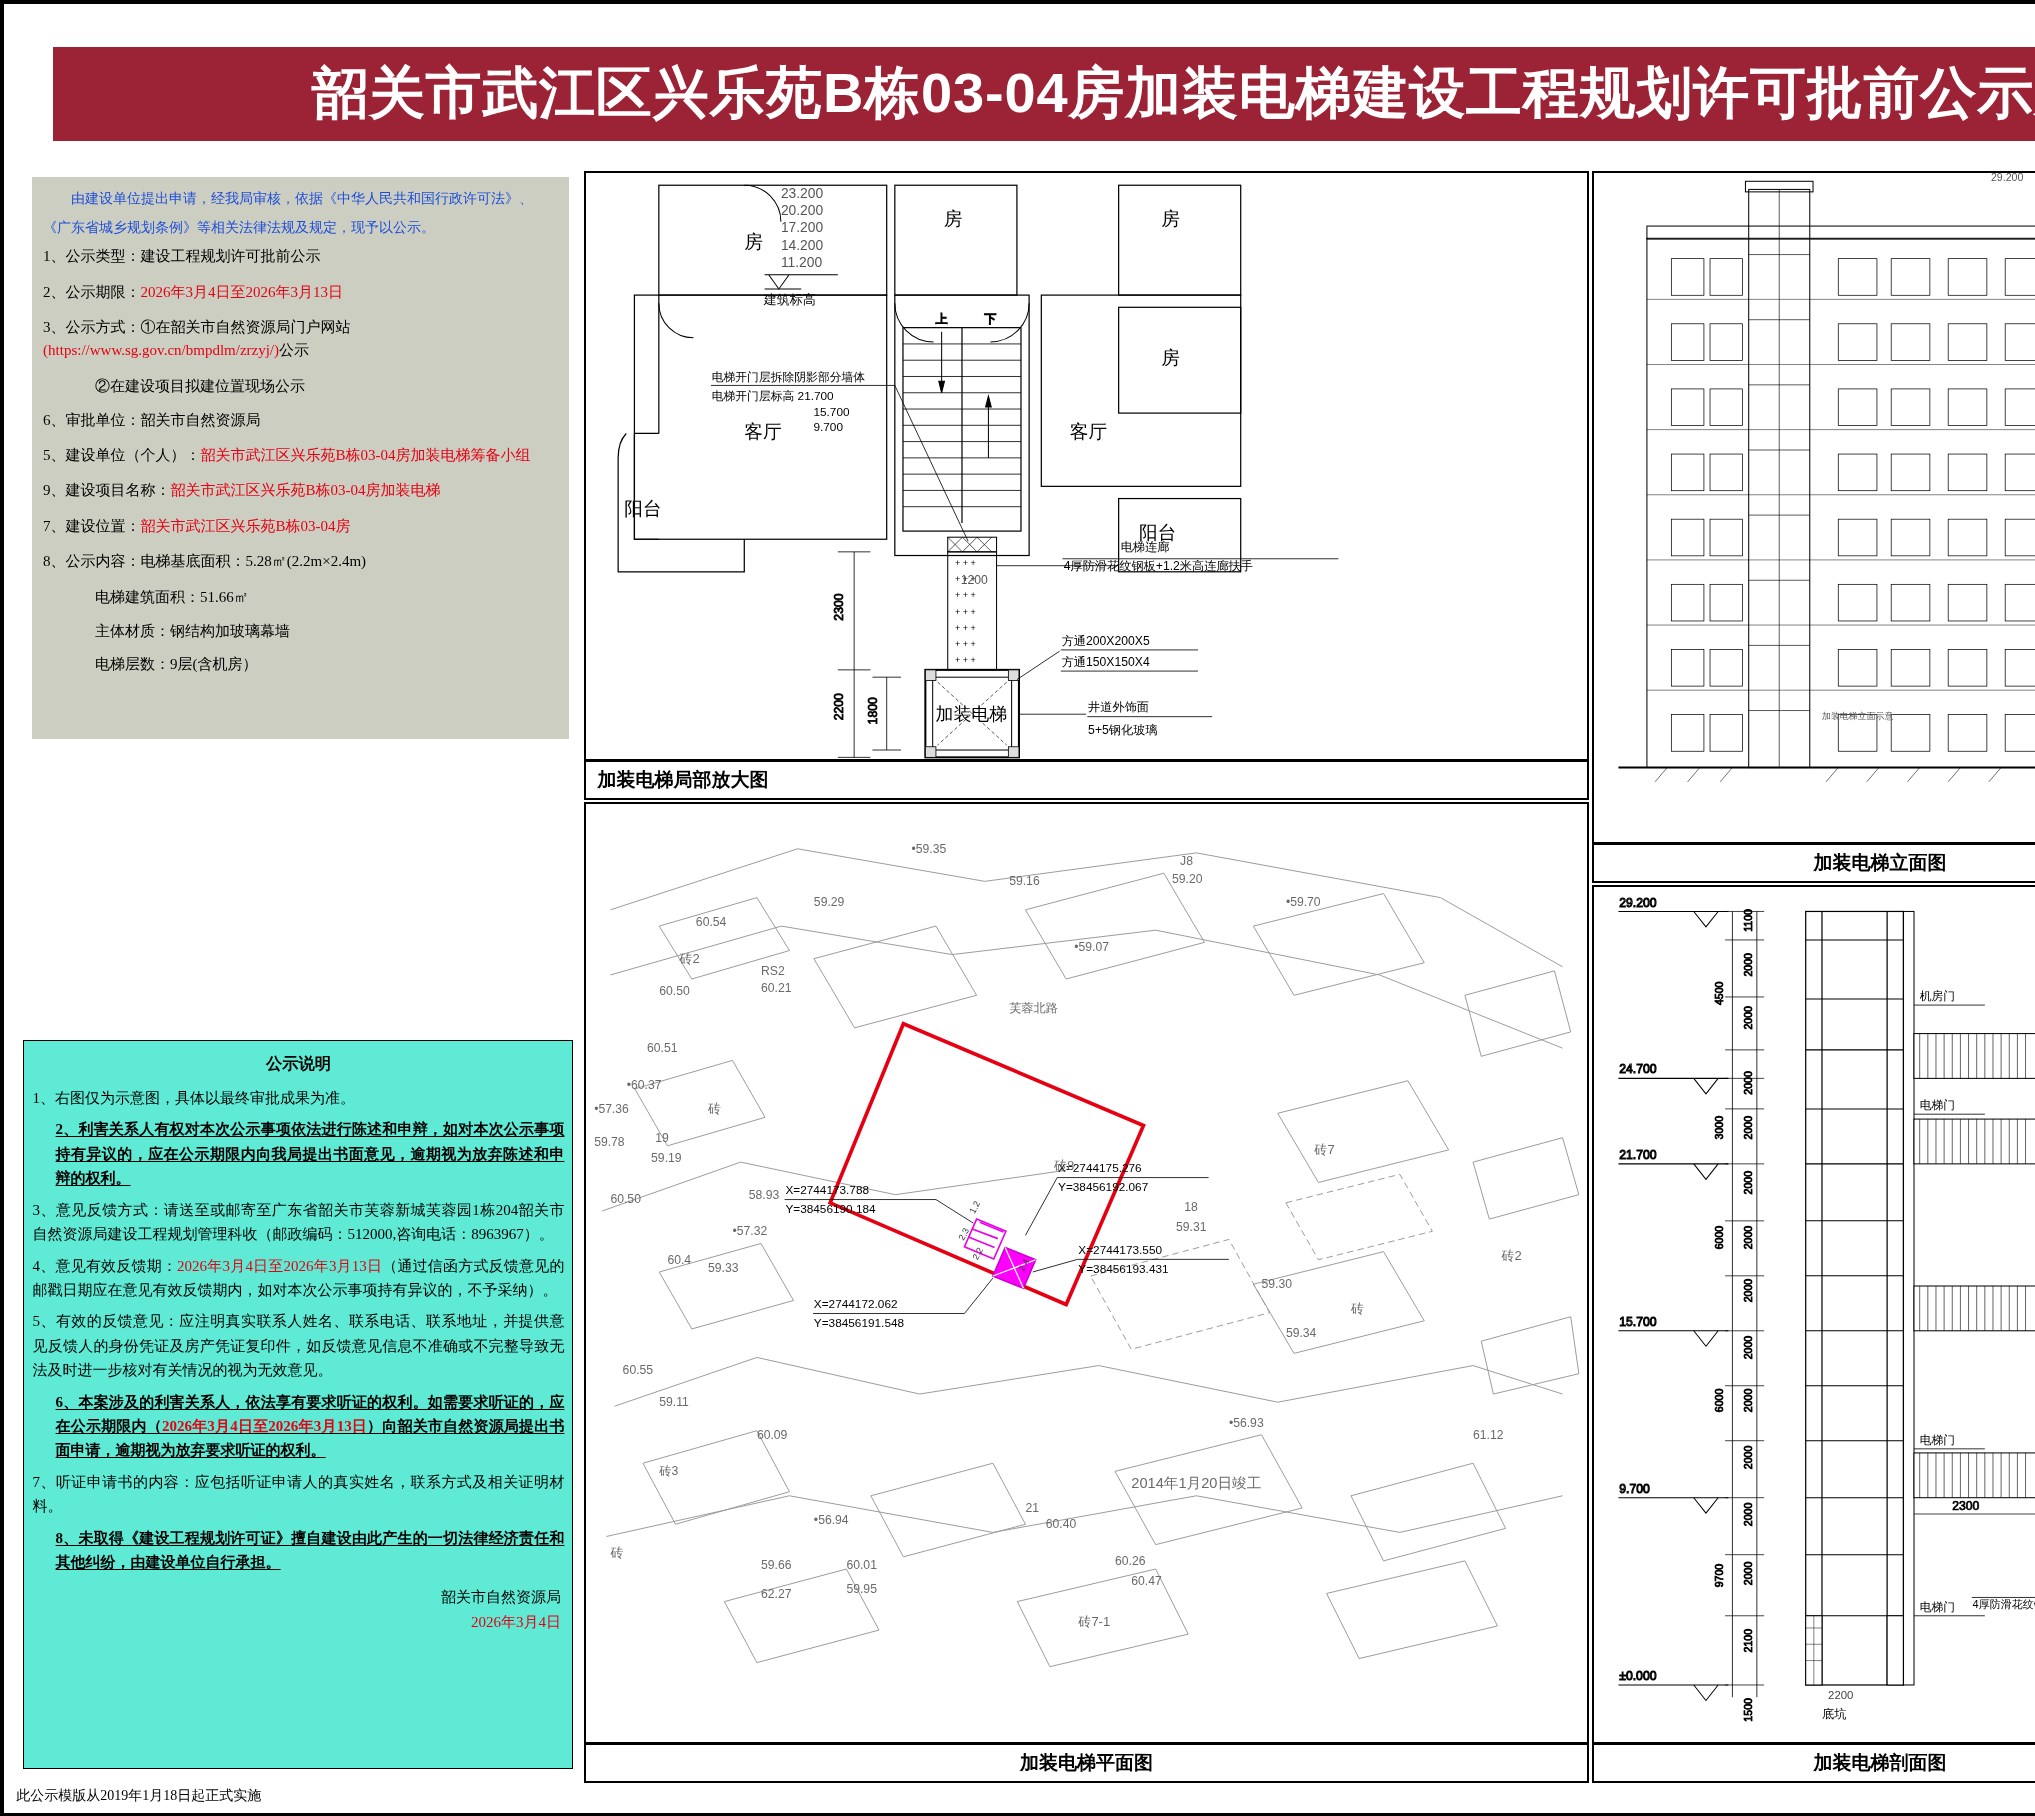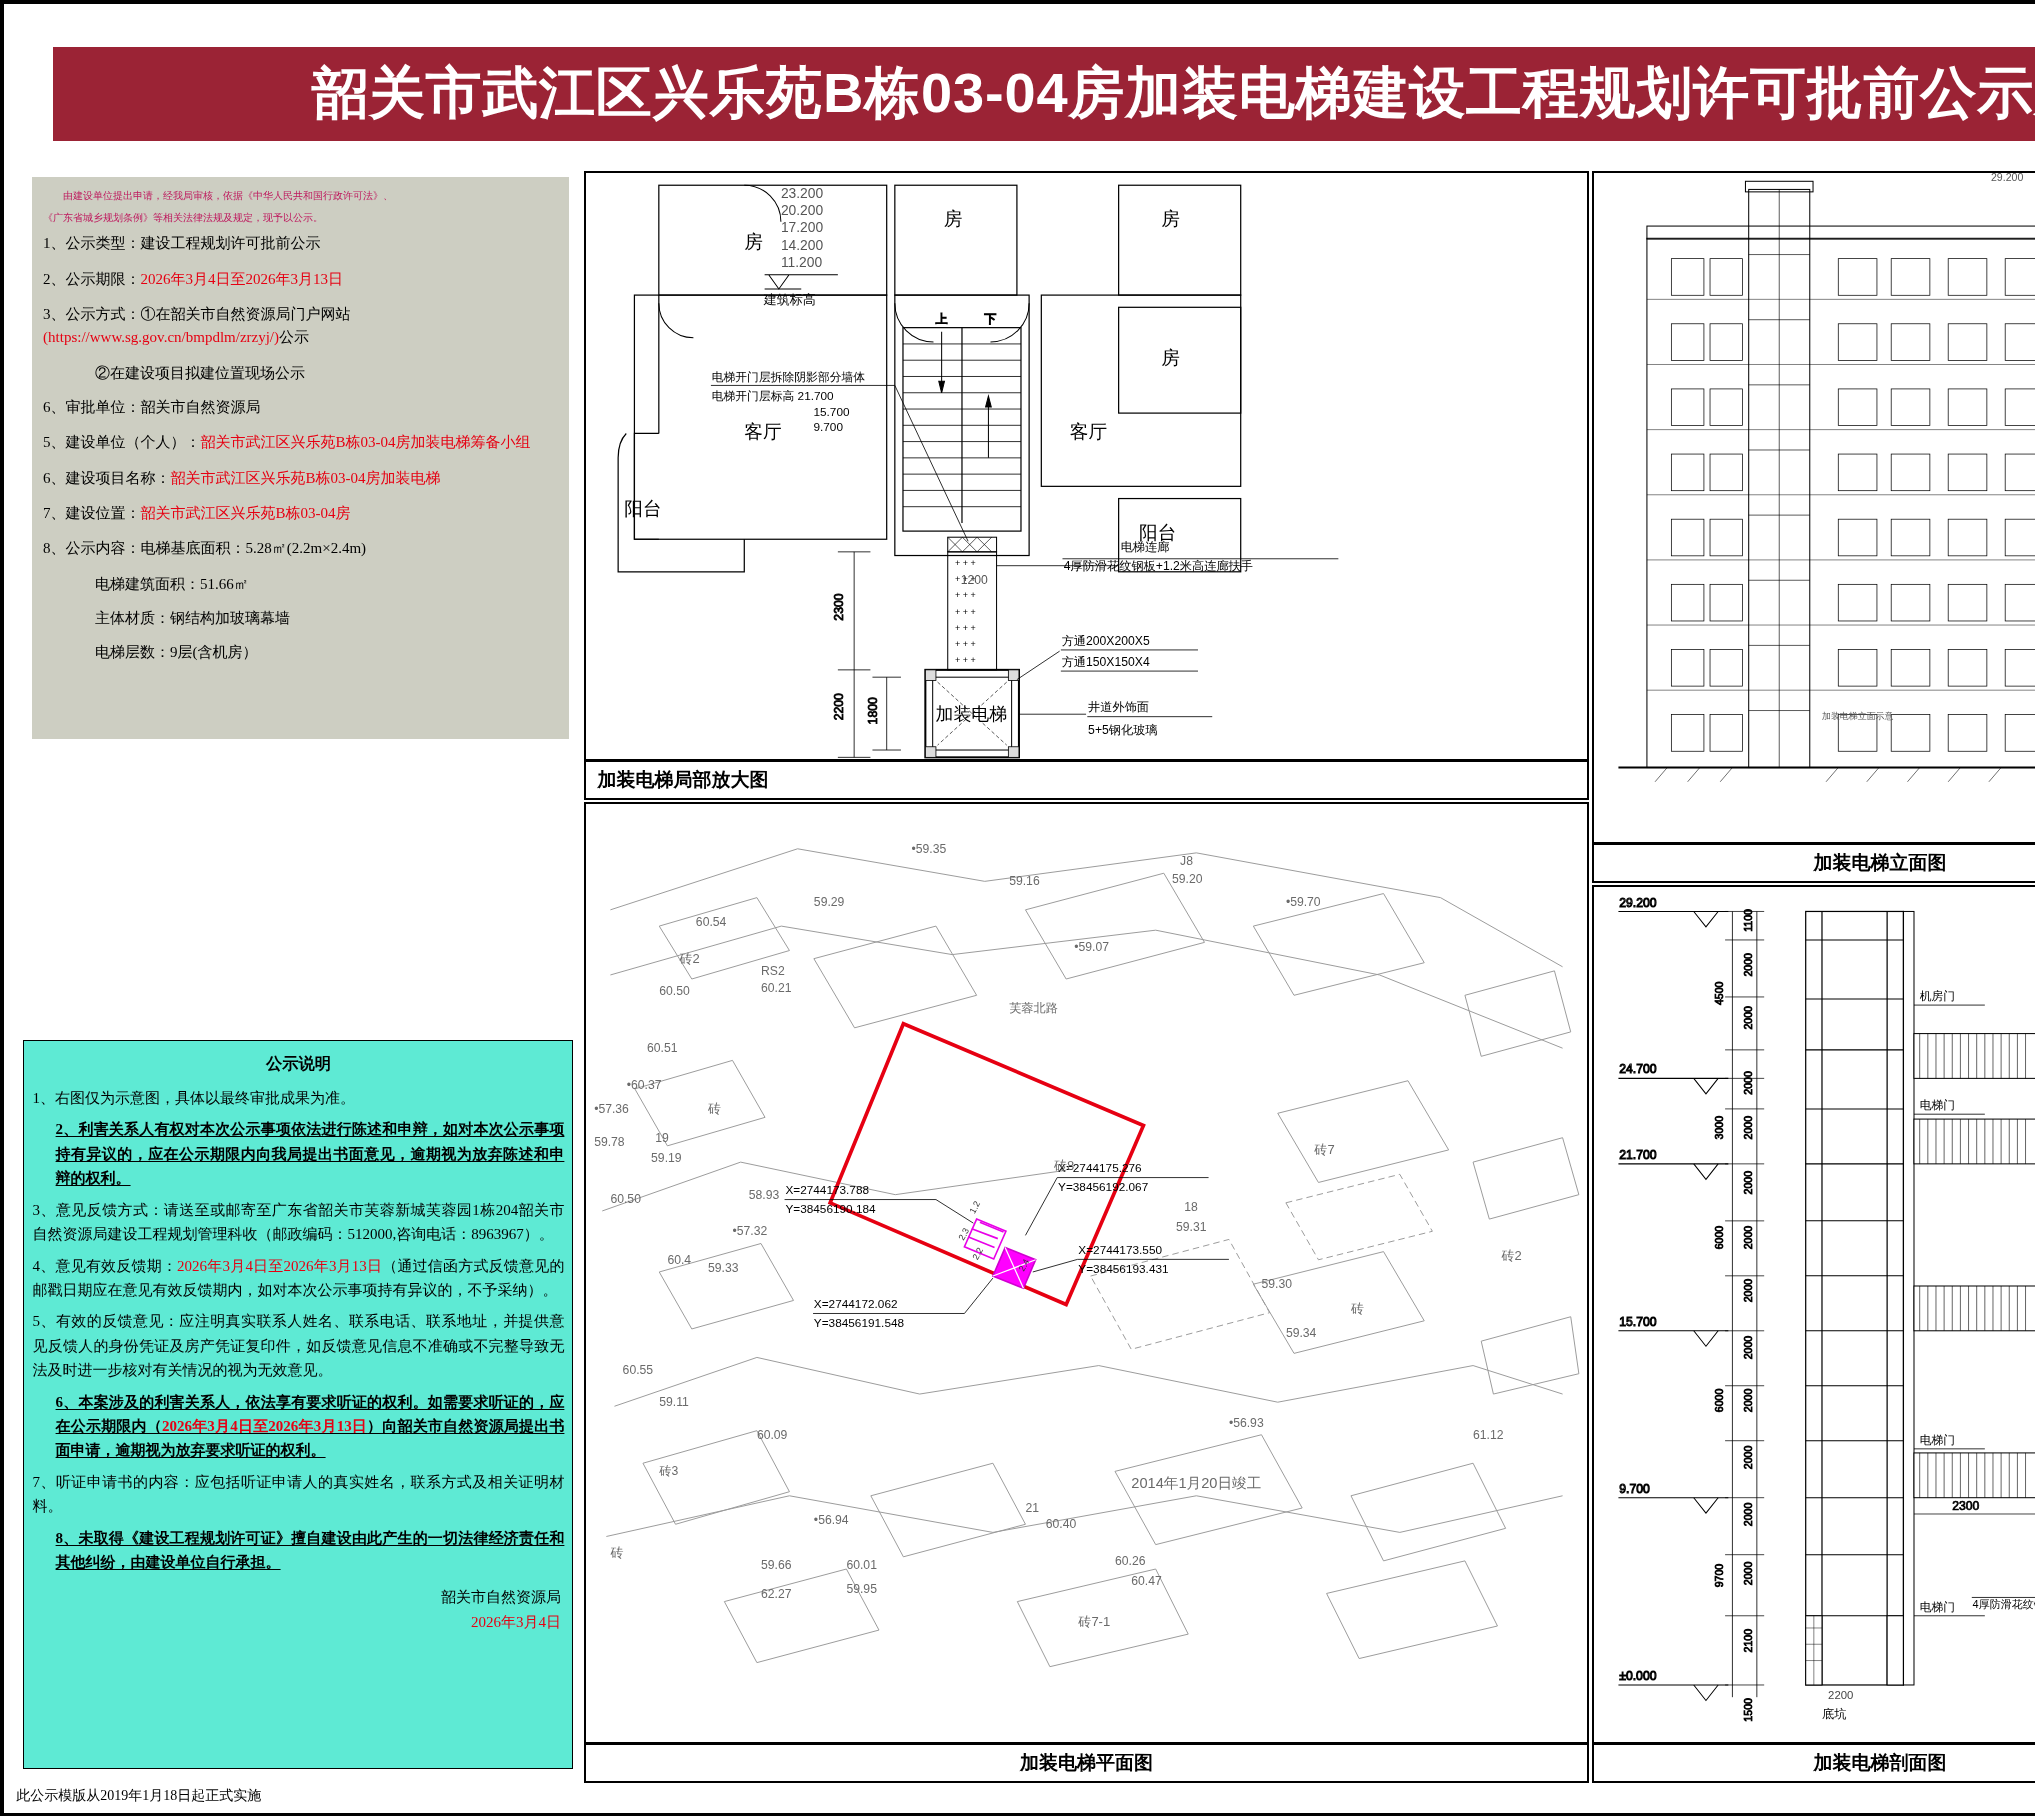--- a/index.html
+++ b/index.html
@@ -10,21 +10,21 @@
   
   .banner{position:absolute;left:49px;top:43px;width:2467px;height:94px;background:#9b2335;
           display:flex;align-items:center;justify-content:center;}
   .banner-title{color:#fff;font-size:56px;font-weight:bold;letter-spacing:0.8px;
                 font-family:"Liberation Sans",sans-serif;white-space:nowrap;}
 
   
   .left-col{position:absolute;left:12.2px;top:167px;width:566px;height:1612px;}
   .info-box{position:absolute;left:16.3px;top:6.1px;width:537px;height:562px;background:#cdcec2;
             padding:11.4px 10.6px;box-sizing:border-box;}
-  .info-p{font-size:10px;line-height:1.62;color:#be185d;margin:0 0 5.7px 0;text-align:justify;}
+  .info-p{font-size:14px;line-height:1.62;color:#1d4ed8;margin:0 0 5.7px 0;text-align:justify;}
   .info-p.indent{text-indent:2em;}
   .red{color:#e60012;}
   .info-item{font-size:15px;line-height:1.55;margin:0 0 12.2px 0;}
   .info-sub{font-size:15px;line-height:1.55;margin:0 0 10.6px 52px;}
 
   .notice-box{position:absolute;left:7.3px;top:869px;width:550px;height:729px;background:#5eead4;
               border:1.2px solid #000;padding:9px 8.1px 4.1px 8.1px;box-sizing:border-box;}
   .notice-title{text-align:center;font-size:16.3px;font-weight:bold;margin:3.3px 0 10.6px 0;
                 font-family:"Liberation Sans",sans-serif;}
   .nl{font-size:15px;line-height:1.62;margin:0 0 7.3px 0;text-align:justify;}
@@ -71,21 +71,21 @@
       </p>
       <p class="info-item">
         <span>3、公示方式：①在韶关市自然资源局门户网站</span><span class="red">(https://www.sg.gov.cn/bmpdlm/zrzyj/)</span><span>公示</span>
       </p>
       <p class="info-sub">②在建设项目拟建位置现场公示</p>
       <p class="info-item">6、审批单位：韶关市自然资源局</p>
       <p class="info-item">
         <span>5、建设单位（个人）：</span><span class="red">韶关市武江区兴乐苑B栋03-04房加装电梯筹备小组</span>
       </p>
       <p class="info-item">
-        <span>6、建设项目名称：</span><span class="red">韶关市武江区兴乐苑B栋03-04房加装电梯</span>
+        <span>9、建设项目名称：</span><span class="red">韶关市武江区兴乐苑B栋03-04房加装电梯</span>
       </p>
       <p class="info-item">
         <span>7、建设位置：</span><span class="red">韶关市武江区兴乐苑B栋03-04房</span>
       </p>
       <p class="info-item">8、公示内容：电梯基底面积：5.28㎡(2.2m×2.4m)</p>
       <p class="info-sub">电梯建筑面积：51.66㎡</p>
       <p class="info-sub">主体材质：钢结构加玻璃幕墙</p>
       <p class="info-sub">电梯层数：9层(含机房）</p>
     </div>
 

